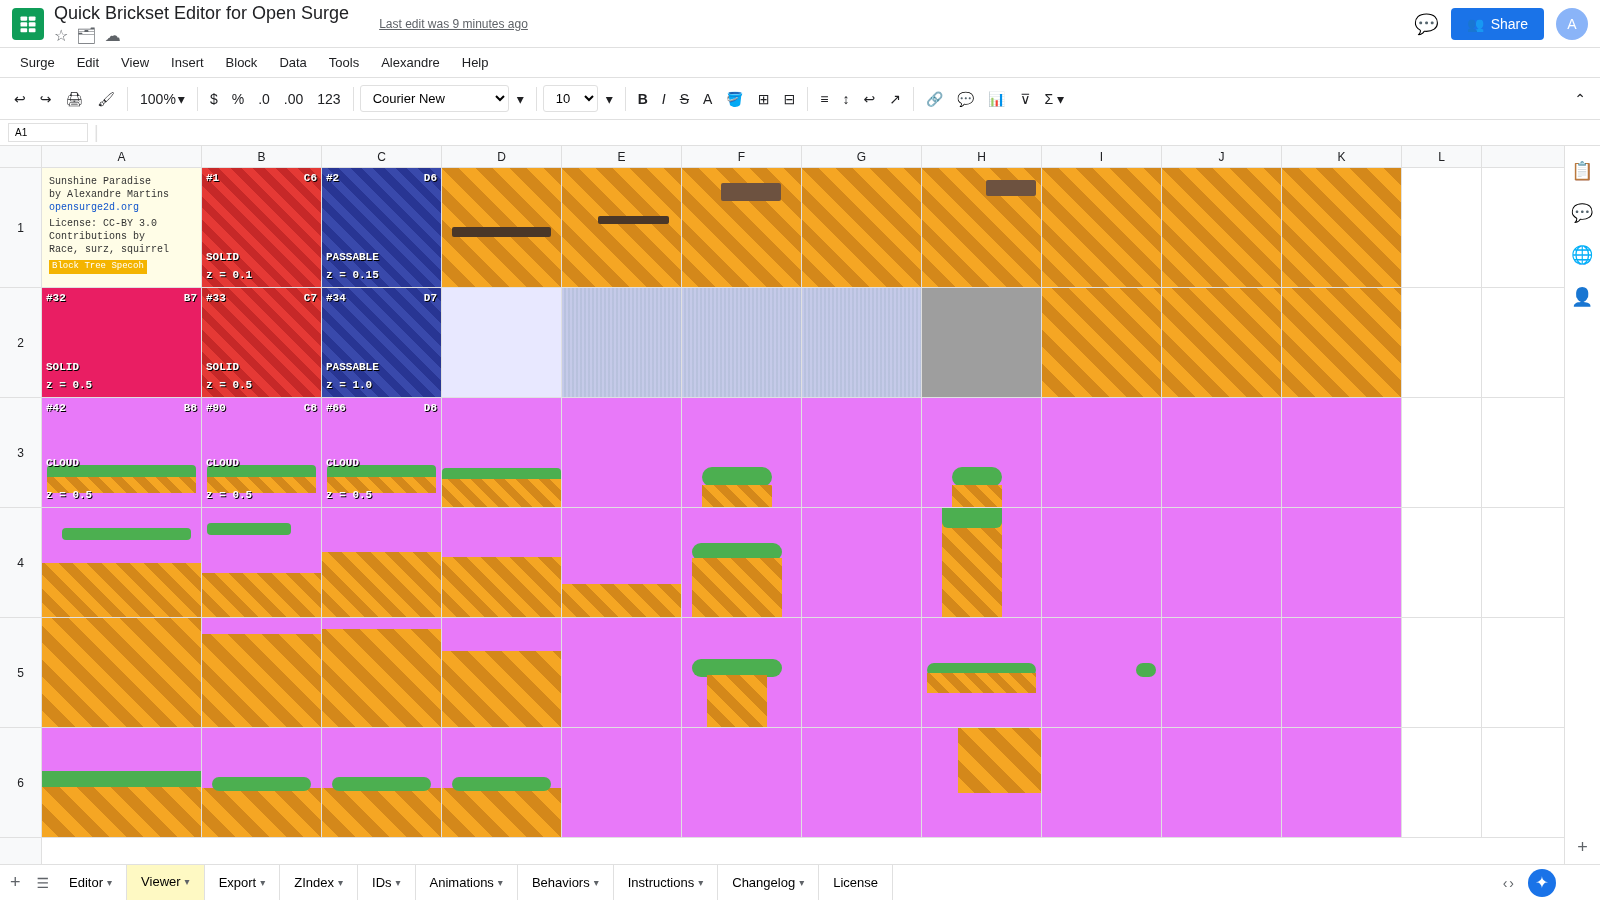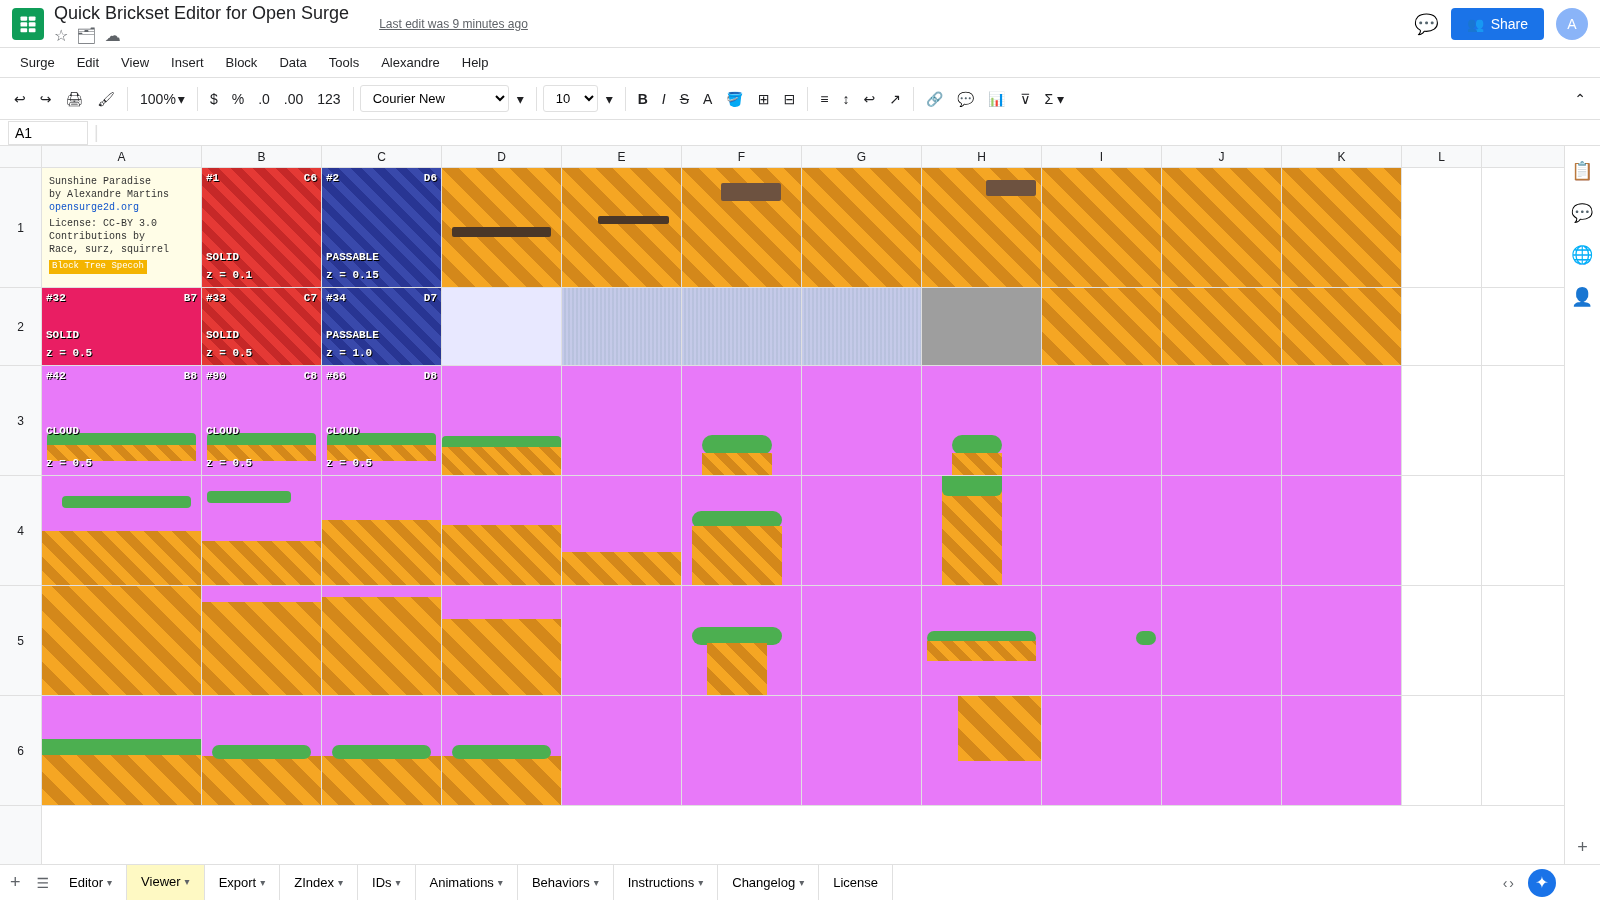--- a/index.html
+++ b/index.html
@@ -96,21 +96,21 @@
 
     #cells-area { flex: 1; display: flex; flex-direction: column; overflow: hidden; }
     .grid-row { display: flex; flex-shrink: 0; border-bottom: 1px solid #e0e0e0; }
     .cell {
       border-right: 1px solid #e0e0e0; position: relative; overflow: hidden;
       flex-shrink: 0;
     }
 
     
     .row-1 { height: 120px; }
-    .row-2 { height: 78px; }
+    .row-2 { height: 110px; }
     .row-3 { height: 110px; }
     .row-4 { height: 110px; }
     .row-5 { height: 110px; }
     .row-6 { height: 110px; }
 
     
     .col-a { width: 160px; }
     .col-b { width: 120px; }
     .col-c { width: 120px; }
     .col-d { width: 120px; }
@@ -200,21 +200,21 @@
       display: flex; align-items: center;
     }
 
     
     #formula-bar {
       display: flex; align-items: center; height: 26px;
       border-bottom: 1px solid #e0e0e0; padding: 0 8px; gap: 6px;
     }
     #cell-ref-box {
       width: 80px; border: 1px solid #e0e0e0; padding: 3px 6px;
-      font-size: 14px; font-family: Arial;
+      font-size: 10px; font-family: Arial;
     }
     #formula-separator { color: #e0e0e0; font-size: 18px; }
     #formula-input {
       flex: 1; border: none; outline: none; font-size: 13px;
       font-family: 'Courier New', monospace;
     }
   </style>
 </head>
 <body>
 

